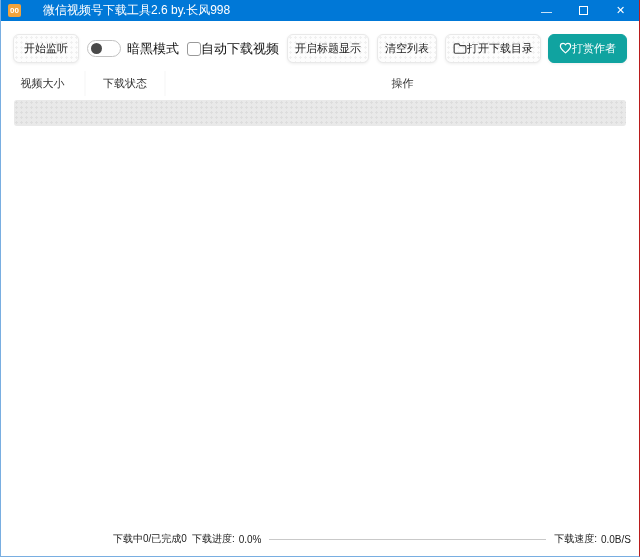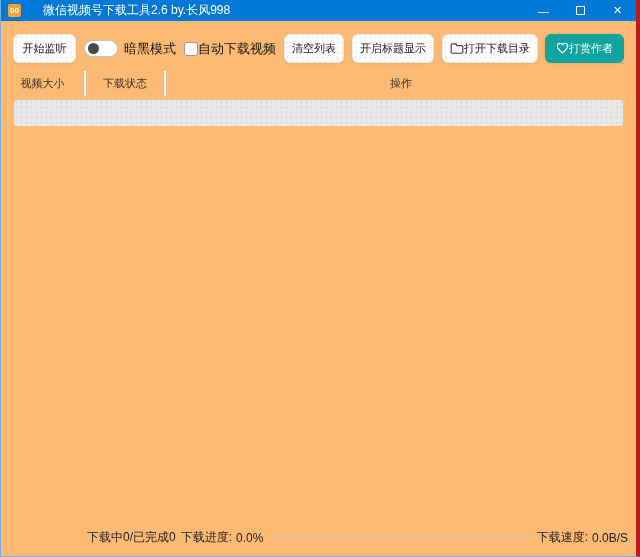--- a/index.html
+++ b/index.html
@@ -1,22 +1,22 @@
 <!DOCTYPE html>
 <html><head>
 <meta charset="utf-8">
 <style>
   * { margin:0; padding:0; box-sizing:border-box; }
   html,body { width:640px; height:557px; }
   body { font-family:"Liberation Sans","DejaVu Sans",sans-serif; background:#e8e8e8; }
 
   .app {
     position:relative; width:640px; height:557px; overflow:hidden;
-    background:#fdba74;
-    border-left:1px solid #79aee1; border-right:4px solid #b91c1c; border-bottom:1px solid #79aee1;
+    background:#ffffff;
+    border-left:1px solid #79aee1; border-right:1px solid #b91c1c; border-bottom:1px solid #79aee1;
     display:flex; flex-direction:column;
   }
 
   
   .titlebar {
     height:21px; background:#0078D7; display:flex; align-items:center;
     padding-left:7px; flex-shrink:0; user-select:none;
   }
   .app-icon {
     width:13px; height:13px; background:#f2a33c; border-radius:2px;
@@ -86,22 +86,22 @@
     background-image:radial-gradient(circle, rgba(0,0,0,0.05) 1px, transparent 1.2px);
     background-size:5px 5px;
     flex-shrink:0;
   }
 
   .filler { flex:1; }
 
   
   .statusbar {
     position:absolute; left:0; right:8px; bottom:10px;
-    display:flex; align-items:center; padding-left:86px;
-    font-size:12px; color:#222; white-space:nowrap;
+    display:flex; align-items:center; padding-left:112px;
+    font-size:10px; color:#222; white-space:nowrap;
   }
   .statusbar .sp { margin-left:5px; }
   .statusbar .sv { margin-left:4px; }
   .progress-line { flex:1; height:1px; background:#c9c9c9; margin:0 8px; }
 </style>
 </head>
 <body>
 
 <div class="app">
 
@@ -121,22 +121,22 @@
     <button class="btn dotted btn-start">开始监听</button>
 
     <div class="toggle">
       <div class="knob"></div>
     </div>
     <span class="lbl">暗黑模式</span>
 
     <div class="checkbox"></div>
     <span class="lbl lbl-auto">自动下载视频</span>
 
+    <button class="btn dotted btn-mid">开启标题显示</button>
     <button class="btn dotted btn-mid">清空列表</button>
-    <button class="btn dotted btn-mid">开启标题显示</button>
 
     <button class="btn dotted btn-dir">
       <span class="icon-svg">
         <svg width="14" height="12" viewBox="0 0 24 20" fill="none" stroke="#444" stroke-width="2" stroke-linejoin="round">
           <path d="M2 5 a2 2 0 0 1 2 -2 h6 l2 3 h8 a2 2 0 0 1 2 2 v9 a2 2 0 0 1 -2 2 h-16 a2 2 0 0 1 -2 -2 z"></path>
         </svg>
       </span>
       <span>打开下载目录</span>
     </button>
 

